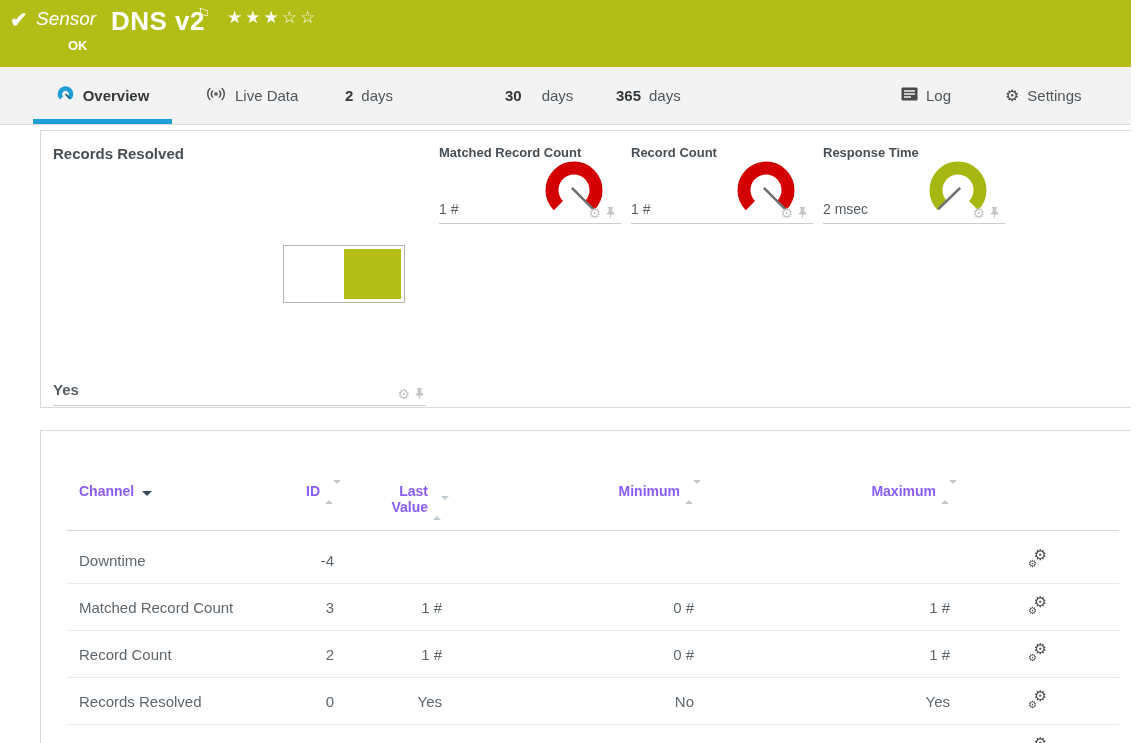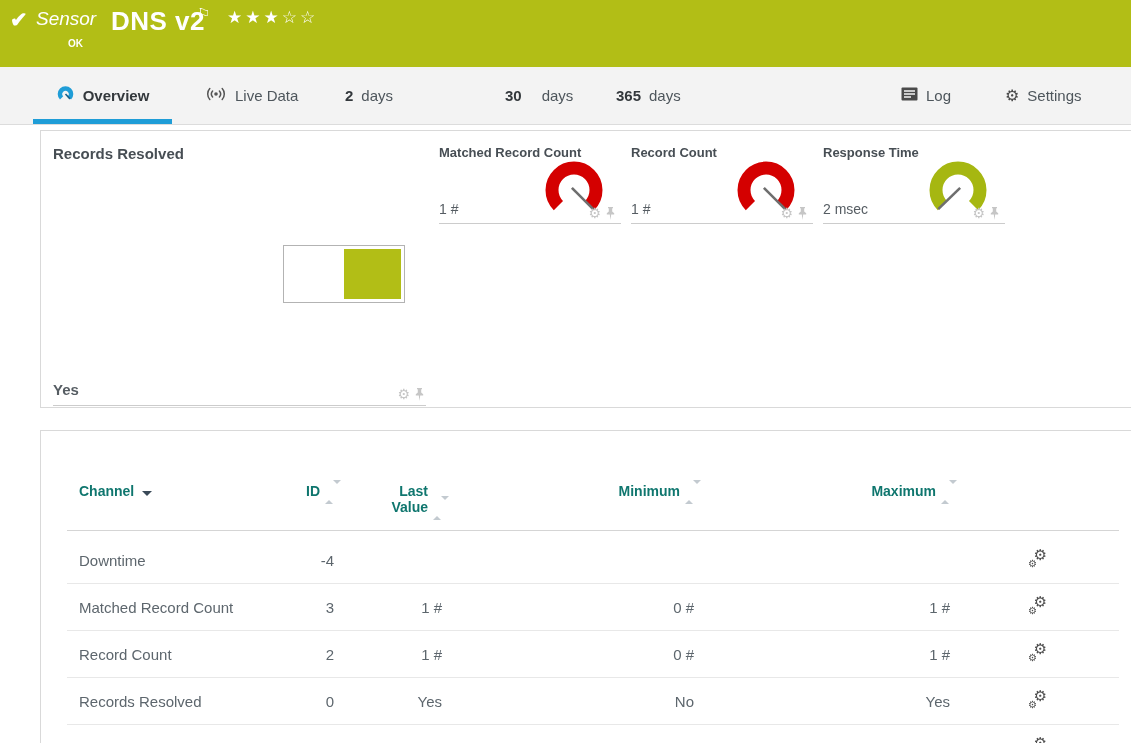--- a/index.html
+++ b/index.html
@@ -5,21 +5,21 @@
   html,body { margin:0; padding:0; background:#fff; font-family:"Liberation Sans", sans-serif; }
   .screen { position:relative; width:1141px; height:743px; background:#fff; overflow:hidden; }
 
   
   .hdr { position:absolute; left:0; top:0; width:1131px; height:67px; background:#b2be16; color:#fff; }
   .hdr-check { position:absolute; left:10px; top:8px; font-size:21px; font-weight:bold; }
   .hdr-kind  { position:absolute; left:36px; top:8px; font-style:italic; font-size:19px; }
   .hdr-name  { position:absolute; left:111px; top:6px; font-weight:bold; font-size:26px; letter-spacing:0.5px; }
   .hdr-flag  { position:absolute; left:197px; top:5px; font-size:15px; cursor:pointer; }
   .hdr-stars { position:absolute; left:227px; top:7px; font-size:17px; letter-spacing:3px; cursor:pointer; white-space:nowrap; }
-  .hdr-ok    { position:absolute; left:68px; top:38px; font-weight:bold; font-size:10px; }
+  .hdr-ok    { position:absolute; left:68px; top:38px; font-weight:bold; font-size:13px; }
 
   
   .tabbar { position:absolute; left:0; top:67px; width:1131px; height:57px; background:#f3f3f3; border-bottom:1px solid #dcdcdc; }
   .tab { position:absolute; top:0; height:57px; display:flex; align-items:center; gap:8px; font-size:15px; color:#4e565c; cursor:pointer; white-space:nowrap; }
   .tab .t-num { font-weight:bold; color:#33383c; }
   .tab-overview { left:33px; width:139px; justify-content:center; color:#33383c; font-weight:bold; }
   .tab-overview::after { content:""; position:absolute; left:0; right:0; bottom:0; height:5px; background:#1f9dd7; }
   .tab-live { left:205px; }   .tab-2d { left:345px; }  .tab-30d { left:505px;gap:20px; }
   .tab-365d { left:616px; }   .tab-historic { left:734px; }  .tab-log { left:901px; }  .tab-settings { left:1005px; }
   .gearglyph { font-size:16px; color:#4a4a4a; line-height:1; }
@@ -45,21 +45,21 @@
   .gauge-block { position:absolute; top:14px; width:182px; height:78px; border-bottom:1px solid #cccccc; }
   .gb-0 { left:398px; } .gb-1 { left:590px; } .gb-2 { left:782px; }
   .gauge-title { font-weight:bold; font-size:13px; color:#474e54; }
   .gauge-value { position:absolute; left:0; bottom:6px; font-size:14px; color:#565d63; }
   .gauge-svg { position:absolute; right:12px; top:14px; }
   .gauge-block .mini-icons { right:6px; bottom:3px; }
 
   
   .tablewrap { position:absolute; left:26px; top:46px; }
   table.channels { width:1052px; border-collapse:collapse; table-layout:fixed; }
-  .channels th { vertical-align:top; text-align:right; font-size:14px; font-weight:bold; color:#0f766e;
+  .channels th { vertical-align:top; text-align:right; font-size:14px; font-weight:bold; color:#8b5cf6;
                  padding:6px 0 14px 0; border-bottom:1px solid #d5d5d5; }
   .channels th.h-channel { text-align:left; padding-left:12px; }
   .channels th.h-gear { border-bottom:1px solid #d5d5d5; }
   .channels td { font-size:15px; color:#5d666d; text-align:right; padding:13px 7px 13px 0;
                  border-bottom:1px solid #e8e8e8; overflow:hidden; white-space:nowrap; }
   .channels td.c-channel { text-align:left; padding-left:12px; }
   .channels td.c-gear { text-align:right; padding-right:72px; }
   .channels tr.r0 td { padding-top:19px; }
   .col-channel{width:234px;} .col-id{width:40px;} .col-last{width:108px;} .col-min{width:252px;} .col-max{width:256px;} .col-gear{width:162px;}
 

